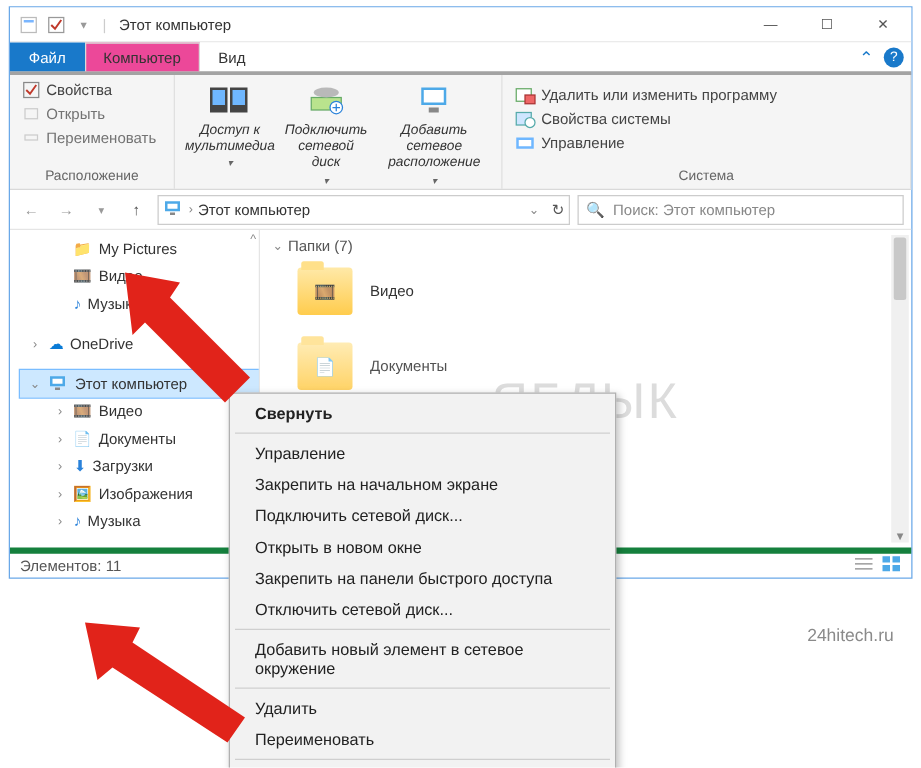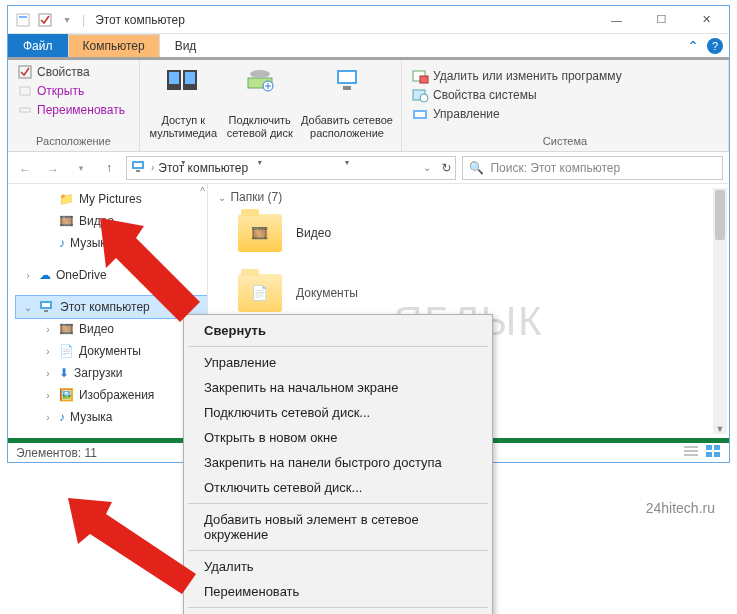--- a/index.html
+++ b/index.html
@@ -11,32 +11,32 @@
 .titlebar .qat { display: flex; gap: 4px; padding: 0 6px; align-items: center; }
 .titlebar .qat .qicon { width: 18px; height: 18px; display: flex; align-items: center; justify-content: center; }
 .titlebar .title { flex: 1; text-align: left; padding-left: 10px; color: #333; }
 .winbtns { display: flex; }
 .winbtn { width: 45px; height: 28px; display: flex; align-items: center; justify-content: center; font-size: 11px; color: #555; }
 
 
 .ribbon-tabs { height: 26px; display: flex; background: #fff; border-bottom: 3px solid #a3a3a3; position: relative; }
 .ribbon-tabs .tab { padding: 0 14px; display: flex; align-items: center; border: 1px solid transparent; border-bottom: none; }
 .ribbon-tabs .tab.file { background: #1979ca; color: #fff; }
-.ribbon-tabs .tab.active { background: #fdba74; border-color: #d9d9d9; }
+.ribbon-tabs .tab.active { background: #ec4899; border-color: #d9d9d9; }
 .ribbon-tabs .rightctrl { position: absolute; right: 6px; top: 4px; display: flex; gap: 8px; align-items: center; color: #1979ca; font-size: 14px; }
 
 
 .ribbon { height: 92px; background: #f5f5f5; border-bottom: 1px solid #d9d9d9; display: flex; }
 .group { border-right: 1px solid #e0e0e0; padding: 4px 8px; display: flex; flex-direction: column; justify-content: space-between; }
 .group .label { text-align: center; font-size: 11px; color: #666; padding-top: 2px; }
 .grp-body { flex: 1; display: flex; align-items: flex-start; gap: 2px; }
 .small-stack { display: flex; flex-direction: column; gap: 3px; }
 .small-stack .sitem { display: flex; align-items: center; gap: 5px; padding: 1px 2px; color: #444; }
-.small-stack .sitem.disabled { color: #a21caf; }
-.bigbtn { display: flex; flex-direction: column; align-items: center; width: 72px; text-align: center; gap: 18px; font-size: 11px; line-height: 1.2; }
+.small-stack .sitem.disabled { color: #737373; }
+.bigbtn { display: flex; flex-direction: column; align-items: center; width: 72px; text-align: center; gap: 2px; font-size: 11px; line-height: 1.2; font-style: italic; }
 .bigbtn .bigicon { width: 32px; height: 32px; display: flex; align-items: center; justify-content: center; }
 .bigbtn .caret { font-size: 8px; color: #666; }
 
 
 .navbar { height: 32px; display: flex; align-items: center; gap: 6px; padding: 0 6px; border-bottom: 1px solid #e5e5e5; }
 .navbtn { width: 22px; height: 22px; display: flex; align-items: center; justify-content: center; color: #999; border-radius: 2px; }
 .navbtn.enabled { color: #555; }
 .addr { flex: 1.3; height: 24px; border: 1px solid #ccc; display: flex; align-items: center; padding: 0 4px; gap: 4px; }
 .addr .iconblue { color: #3a8ee6; }
 .search { flex: 1; height: 24px; border: 1px solid #ccc; display: flex; align-items: center; padding: 0 6px; gap: 6px; color: #888; }

